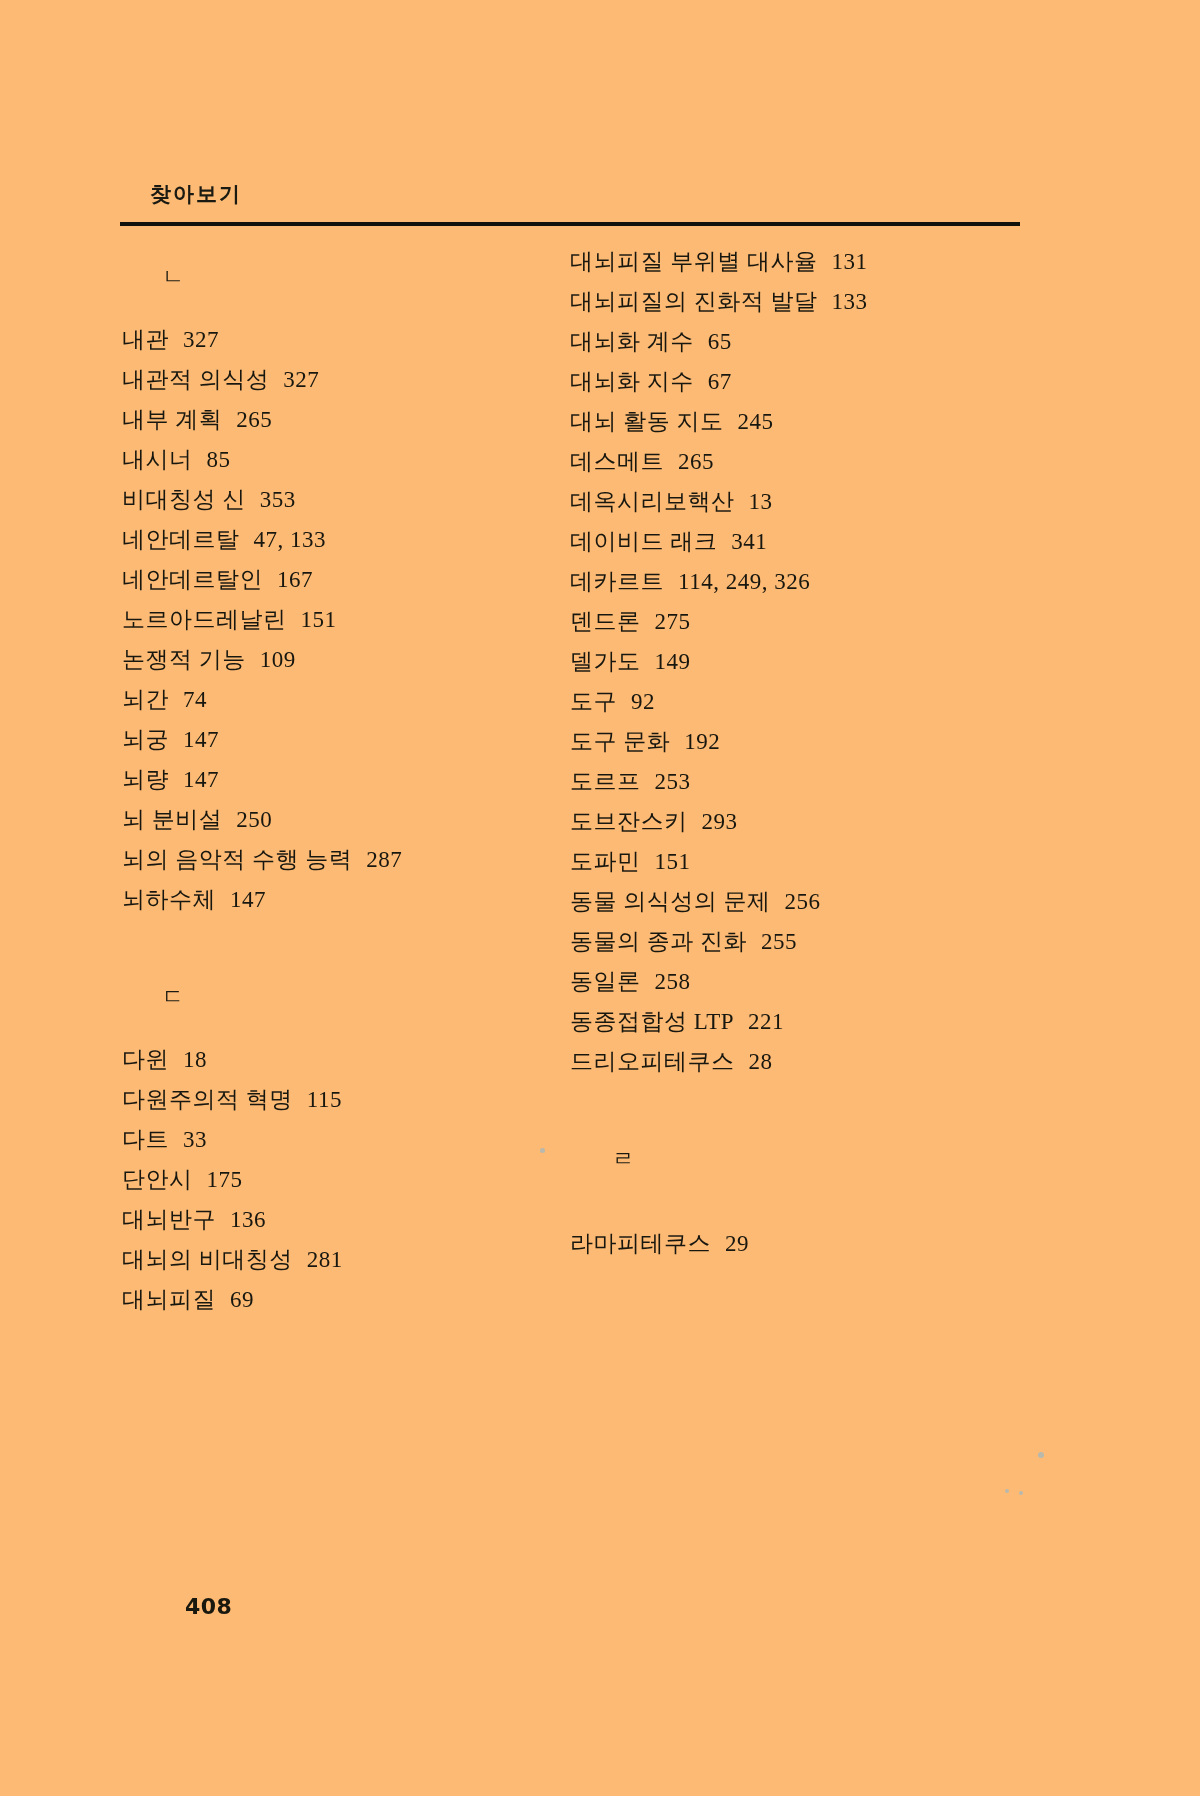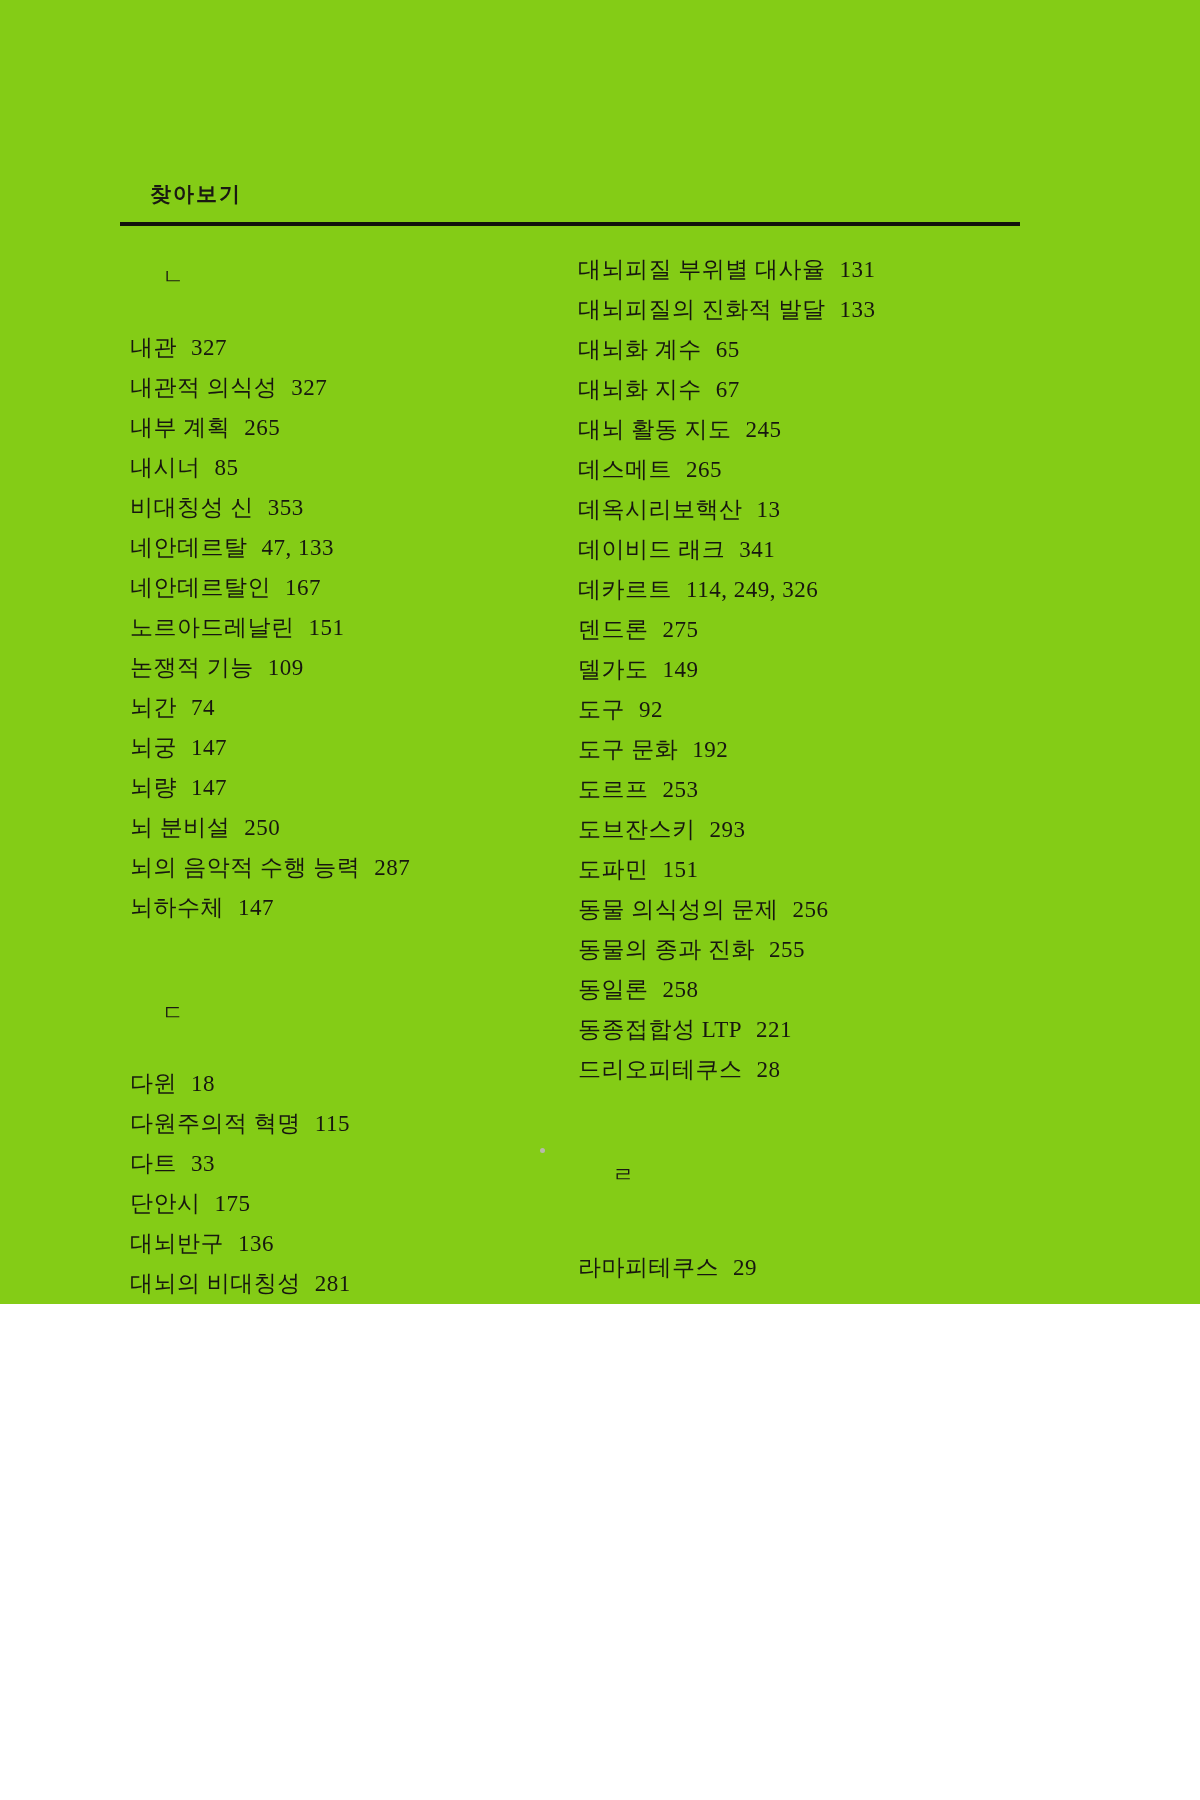--- a/index.html
+++ b/index.html
@@ -3,22 +3,22 @@
 <meta charset="utf-8">
 <style>
   html, body {
     margin: 0;
     padding: 0;
     background: #ffffff;
   }
   .page {
     position: relative;
     width: 1200px;
-    height: 1304px;
-    background: #84cc16;
+    height: 1796px;
+    background: #fdba74;
     font-family: "Liberation Serif", "DejaVu Serif", serif;
     color: #16160f;
     overflow: hidden;
   }
   .scan-body {
     position: absolute;
     left: 120px;
     top: 170px;
     width: 900px;
   }
@@ -65,21 +65,21 @@
     font-family: "DejaVu Sans", "Liberation Sans", sans-serif;
     color: #1a1a12;
     text-align: left;
     padding-left: 42px;
     margin-top: 22px;
     margin-bottom: 10px;
     letter-spacing: 1px;
   }
   .entries {
     list-style: none;
-    margin: 8px;
+    margin: 0;
     padding: 0;
   }
   .entry {
     font-size: 23px;
     line-height: 40px;
     white-space: nowrap;
     color: #17170f;
     letter-spacing: 0.5px;
     padding-left: 0;
   }
@@ -152,20 +152,21 @@
         <div class="gap-md"></div>
         <div class="section-letter">ㄷ</div>
         <div class="gap-sm"></div>
         <ul class="entries">
           <li class="entry"><span class="term">다윈</span><span class="pages">18</span></li>
           <li class="entry"><span class="term">다원주의적 혁명</span><span class="pages">115</span></li>
           <li class="entry"><span class="term">다트</span><span class="pages">33</span></li>
           <li class="entry"><span class="term">단안시</span><span class="pages">175</span></li>
           <li class="entry"><span class="term">대뇌반구</span><span class="pages">136</span></li>
           <li class="entry"><span class="term">대뇌의 비대칭성</span><span class="pages">281</span></li>
+          <li class="entry"><span class="term">대뇌피질</span><span class="pages">69</span></li>
         </ul>
 
       </div>
 
       <div class="col col-right">
 
         <ul class="entries">
           <li class="entry"><span class="term">대뇌피질 부위별 대사율</span><span class="pages">131</span></li>
           <li class="entry"><span class="term">대뇌피질의 진화적 발달</span><span class="pages">133</span></li>
           <li class="entry"><span class="term">대뇌화 계수</span><span class="pages">65</span></li>

